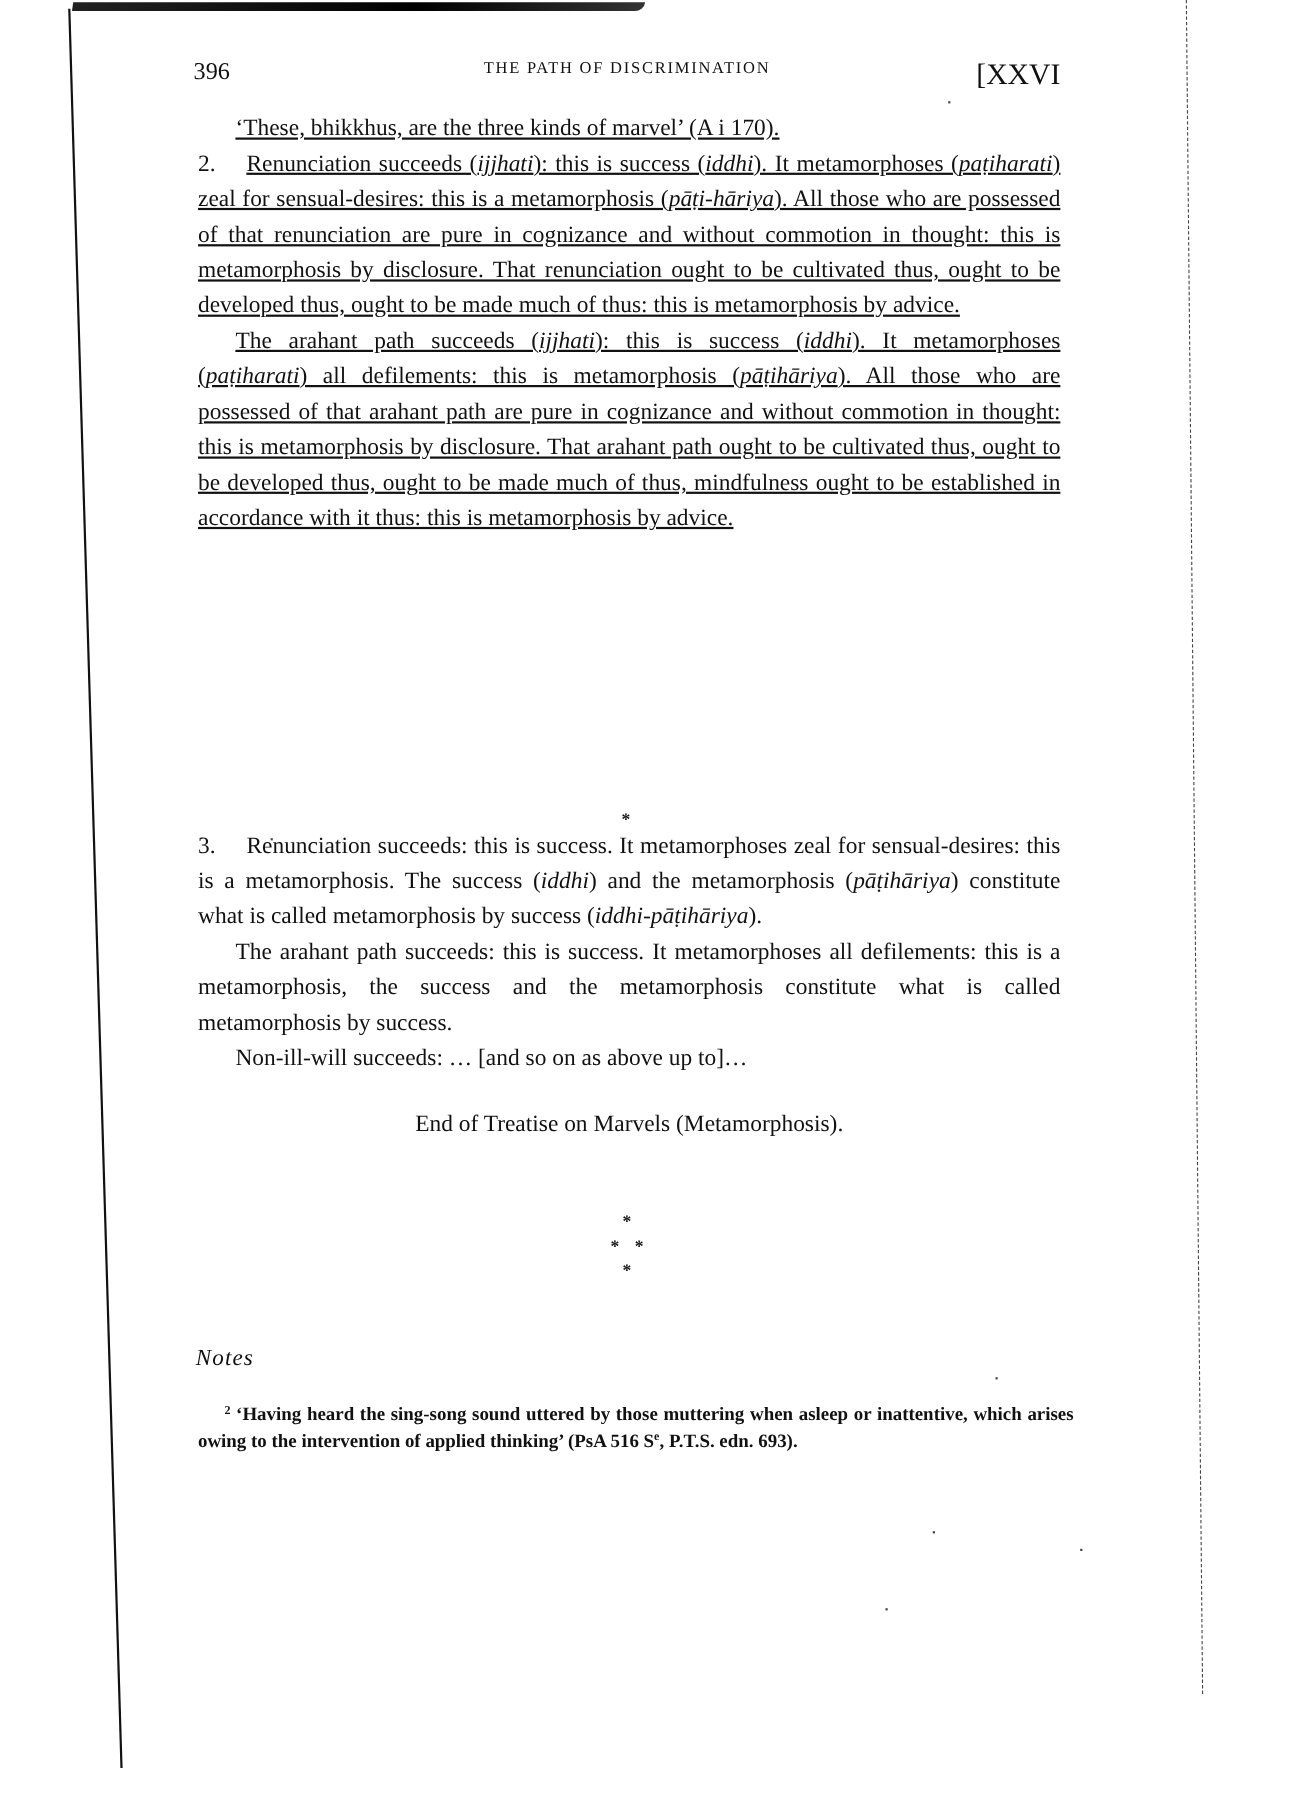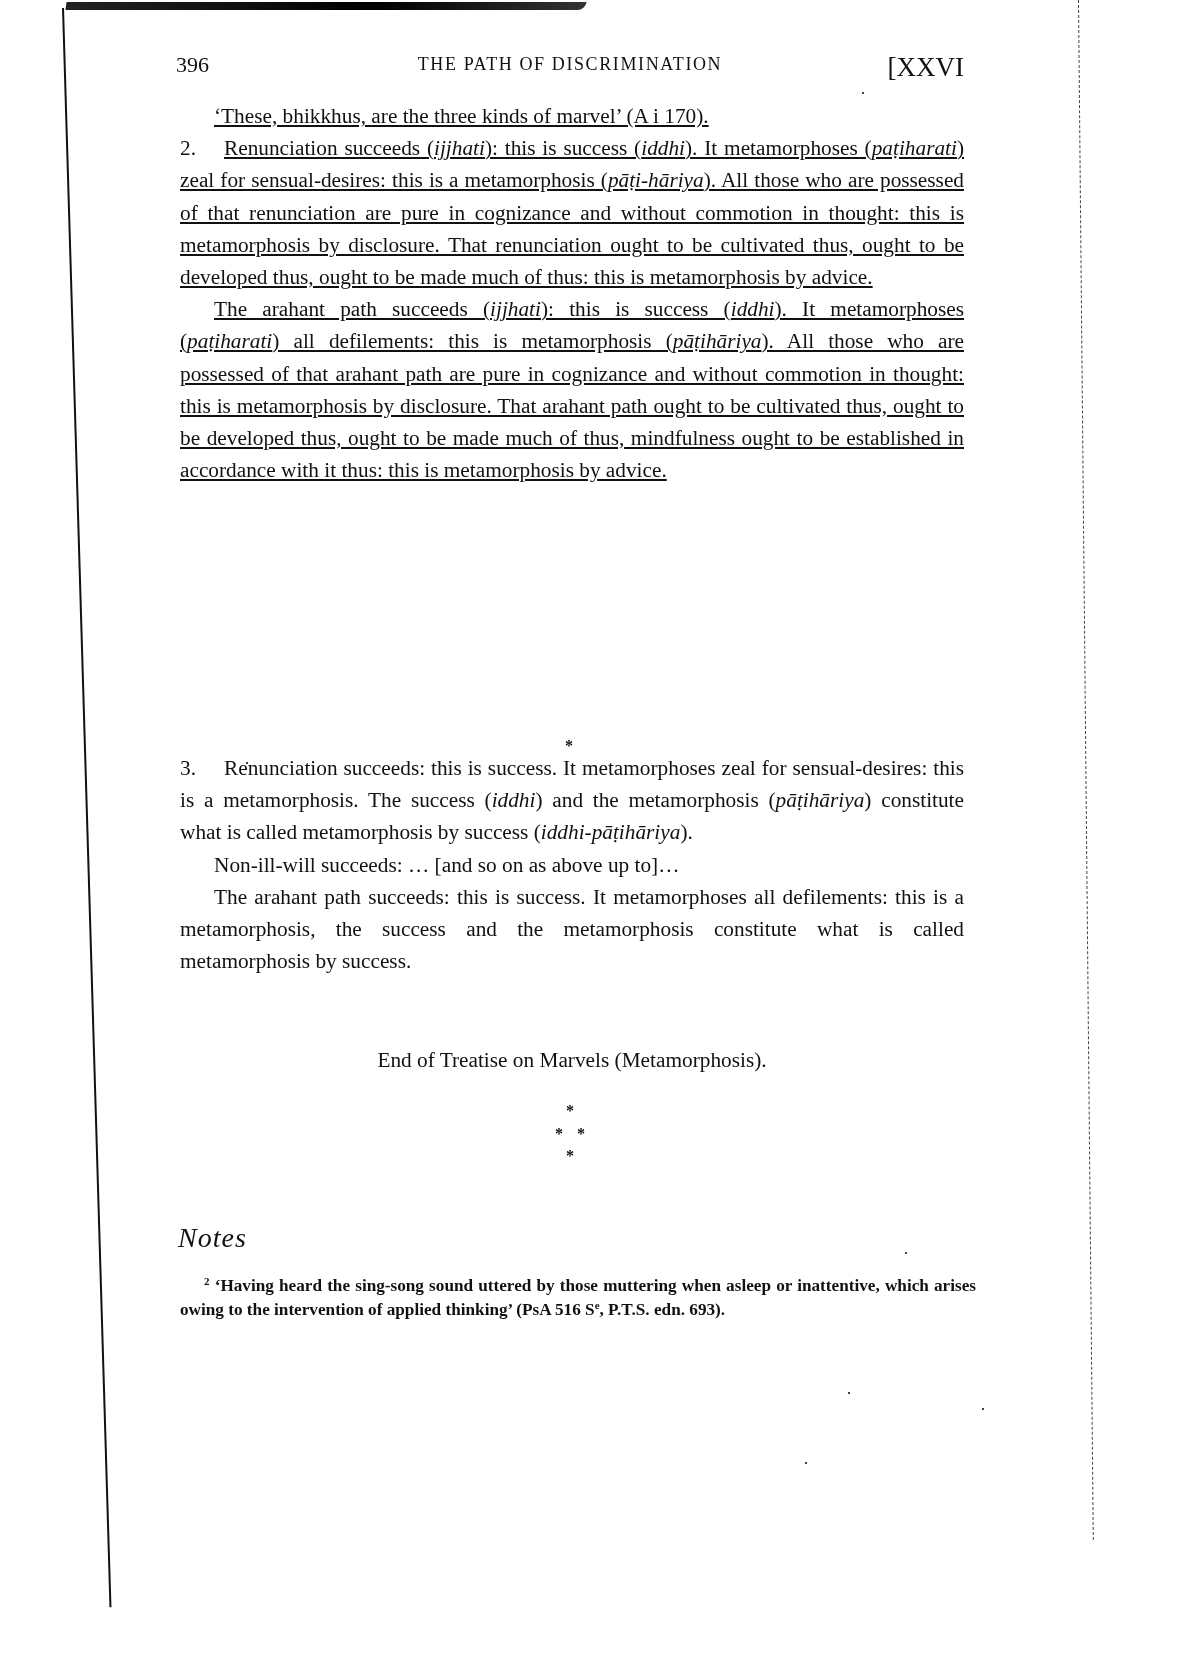--- a/index.html
+++ b/index.html
@@ -60,21 +60,21 @@
       left: 0;
       top: 0;
       text-align: right;
     }
     .running-title {
       position: absolute;
       left: 0;
       right: 0;
       top: 2px;
       text-align: center;
-      font-size: 18px;
+      font-size: 15px;
       letter-spacing: 1.6px;
     }
     .chapter-marker {
       position: absolute;
       right: 0;
       top: 0;
       font-size: 27px;
     }
     
     .text-block {
@@ -107,21 +107,21 @@
     .asterisk {
       position: absolute;
       font-size: 16px;
       font-weight: bold;
       line-height: 16px;
     }
     .notes-heading {
       position: absolute;
       left: 178px;
       top: 1222px;
-      font-size: 28px;
+      font-size: 21px;
       font-style: italic;
       letter-spacing: 1px;
     }
     .footnotes {
       position: absolute;
       left: 180px;
       top: 1274px;
       width: 796px;
       font-size: 17.2px;
       line-height: 24px;
@@ -158,25 +158,25 @@
 <div class="text-block" style="top:100px;text-decoration:underline;">
   <p class="indent">‘These, bhikkhus, are the three kinds of marvel’ (A i 170).</p>
   <p><span class="para-num">2.</span><span><span>Renunciation succeeds (</span><i>ijjhati</i><span>): this is success (</span><i>iddhi</i><span>). It metamorphoses (</span><i>paṭiharati</i><span>) zeal for sensual-desires: this is a metamorphosis (</span><i>pāṭi-hāriya</i><span>). All those who are possessed of that renunciation are pure in cognizance and without commotion in thought: this is metamorphosis by disclosure. That renunciation ought to be cultivated thus, ought to be developed thus, ought to be made much of thus: this is metamorphosis by advice.</span></span></p>
   <p class="indent"><span>The arahant path succeeds (</span><i>ijjhati</i><span>): this is success (</span><i>iddhi</i><span>). It metamorphoses (</span><i>paṭiharati</i><span>) all defilements: this is metamorphosis (</span><i>pāṭihāriya</i><span>). All those who are possessed of that arahant path are pure in cognizance and without commotion in thought: this is metamorphosis by disclosure. That arahant path ought to be cultivated thus, ought to be developed thus, ought to be made much of thus, mindfulness ought to be established in accordance with it thus: this is metamorphosis by advice.</span></p>
 </div>
 
 <div class="asterisk" style="left:565px; top:738px;">*</div>
 
 <div class="text-block" style="top:752px;">
   <p><span class="para-num">3.</span><span><span>Renunciation succeeds: this is success. It metamorphoses zeal for sensual-desires: this is a metamorphosis. The success (</span><i>iddhi</i><span>) and the metamorphosis (</span><i>pāṭihāriya</i><span>) constitute what is called metamorphosis by success (</span><i>iddhi-pāṭihāriya</i><span>).</span></span></p>
+  <p class="indent">The arahant path succeeds: this is success. It metamorphoses all defilements: this is a metamorphosis, the success and the metamorphosis constitute what is called metamorphosis by success.</p>
   <p class="indent">Non-ill-will succeeds: … [and so on as above up to]…</p>
-  <p class="indent">The arahant path succeeds: this is success. It metamorphoses all defilements: this is a metamorphosis, the success and the metamorphosis constitute what is called metamorphosis by success.</p>
 </div>
 
-<div class="centered-line" style="top:1048px;">End of Treatise on Marvels (Metamorphosis).</div>
+<div class="centered-line" style="top:1009px;">End of Treatise on Marvels (Metamorphosis).</div>
 
 <div class="asterisk" style="left:566px; top:1103px;">*</div>
 <div class="asterisk" style="left:555px; top:1126px;">*</div>
 <div class="asterisk" style="left:577px; top:1126px;">*</div>
 <div class="asterisk" style="left:566px; top:1148px;">*</div>
 
 <div class="notes-heading">Notes</div>
 <div class="footnotes">
   <p class="fn-indent"><sup>2</sup> <span>‘Having heard the sing-song sound uttered by those muttering when asleep or inattentive, which arises owing to the intervention of applied thinking’ (PsA 516 S</span><sup>e</sup><span>, P.T.S. edn. 693).</span></p>
 </div>

